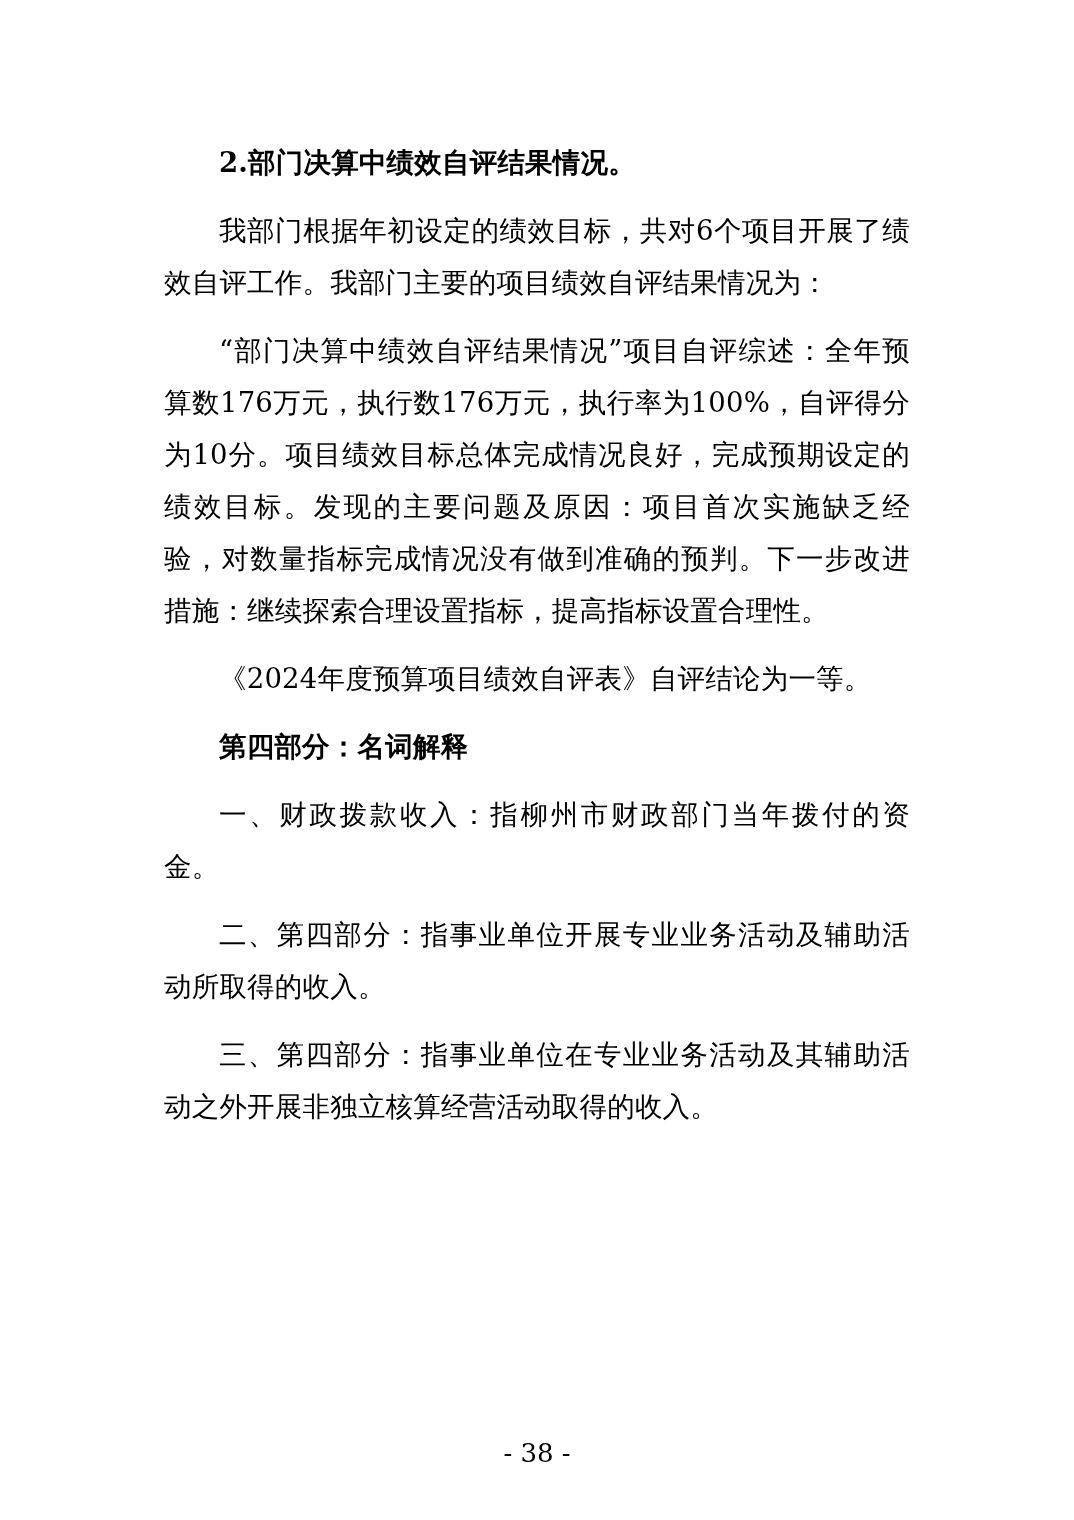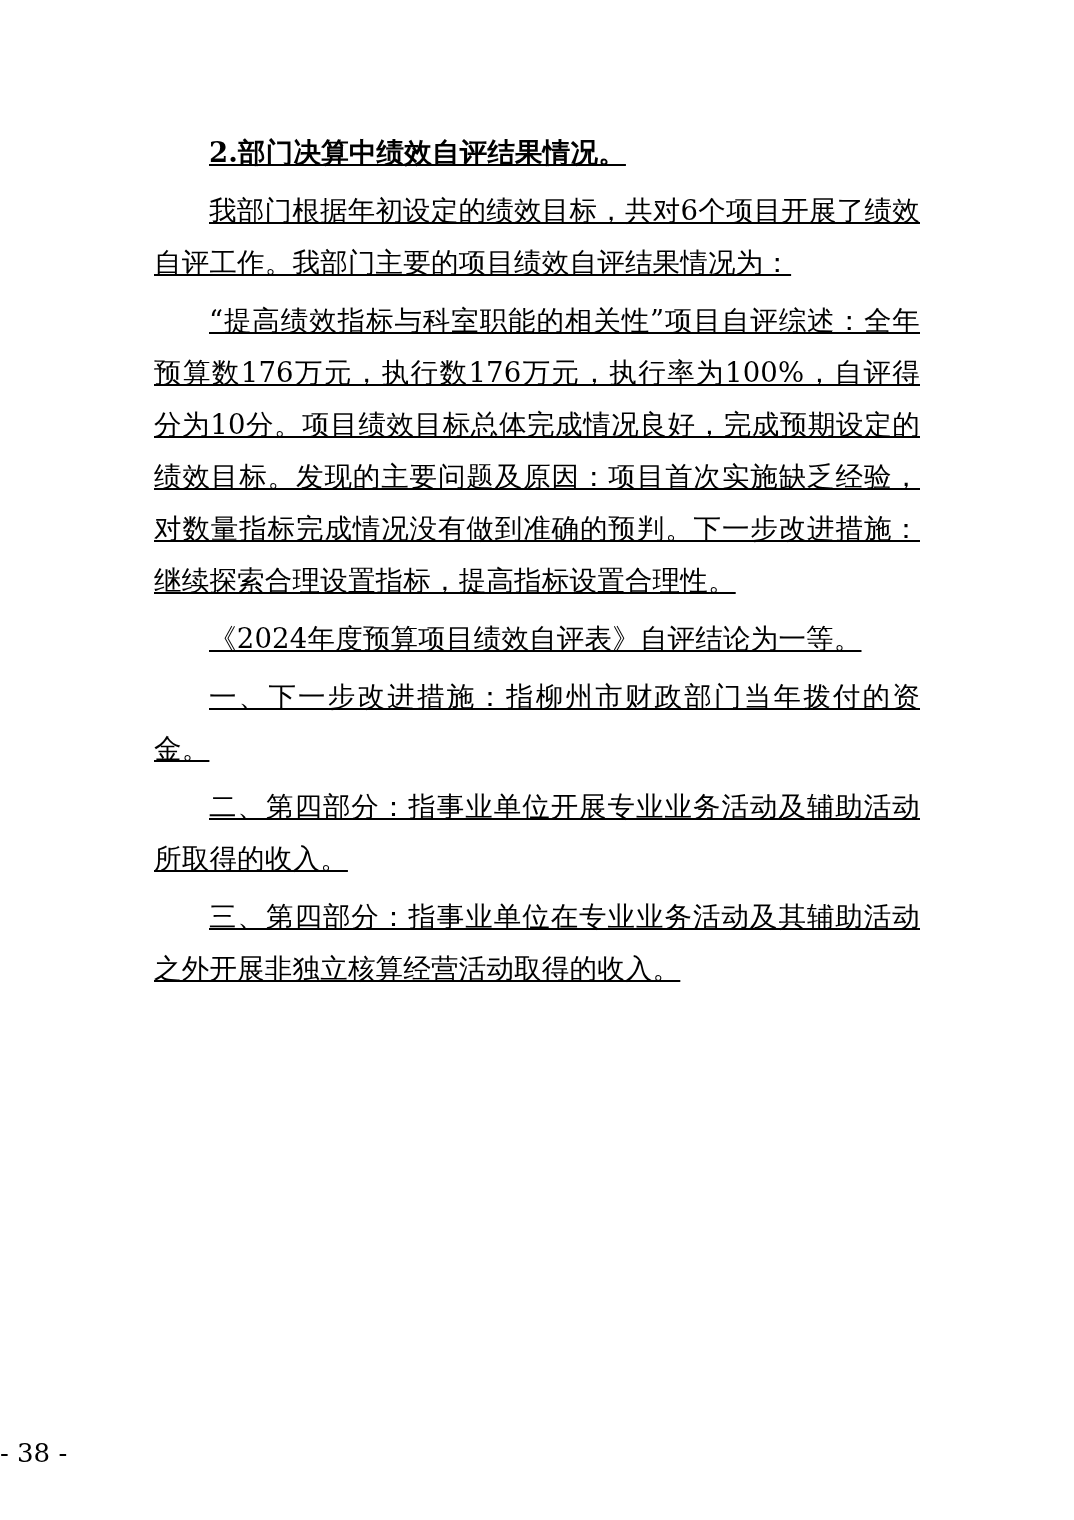--- a/index.html
+++ b/index.html
@@ -25,47 +25,47 @@
     padding: 120px 148px 60px 148px;
   }
   .doc-body {
     font-size: 27.5px;
     line-height: 52px;
     text-align: justify;
     text-justify: inter-ideograph;
     letter-spacing: 0.2px;
   }
   .para {
-    margin: 6px;
+    margin: 16px;
     text-indent: 2em;
-    text-decoration: underline;
   }
   .para.heading {
     font-weight: bold;
   }
   .para + .para {
     margin-top: 0px;
   }
   .page-number {
     position: absolute;
     left: 0;
     right: 0;
     bottom: 52px;
-    text-align: left;
+    text-align: center;
     font-size: 26px;
     font-family: "DejaVu Serif", "Liberation Serif", serif;
   }
 </style>
 </head>
 <body>
 
 <div class="page">
   <div class="doc-body">
     <p class="para heading">2.部门决算中绩效自评结果情况。</p>
     <p class="para">我部门根据年初设定的绩效目标，共对6个项目开展了绩效自评工作。我部门主要的项目绩效自评结果情况为：</p>
-    <p class="para">“提高绩效指标与科室职能的相关性”项目自评综述：全年预算数176万元，执行数176万元，执行率为100%，自评得分为10分。项目绩效目标总体完成情况良好，完成预期设定的绩效目标。发现的主要问题及原因：项目首次实施缺乏经验，对数量指标完成情况没有做到准确的预判。下一步改进措施：继续探索合理设置指标，提高指标设置合理性。</p>
+    <p class="para">“部门决算中绩效自评结果情况”项目自评综述：全年预算数176万元，执行数176万元，执行率为100%，自评得分为10分。项目绩效目标总体完成情况良好，完成预期设定的绩效目标。发现的主要问题及原因：项目首次实施缺乏经验，对数量指标完成情况没有做到准确的预判。下一步改进措施：继续探索合理设置指标，提高指标设置合理性。</p>
     <p class="para">《2024年度预算项目绩效自评表》自评结论为一等。</p>
-    <p class="para">一、下一步改进措施：指柳州市财政部门当年拨付的资金。</p>
+    <p class="para heading">第四部分：名词解释</p>
+    <p class="para">一、财政拨款收入：指柳州市财政部门当年拨付的资金。</p>
     <p class="para">二、第四部分：指事业单位开展专业业务活动及辅助活动所取得的收入。</p>
     <p class="para">三、第四部分：指事业单位在专业业务活动及其辅助活动之外开展非独立核算经营活动取得的收入。</p>
   </div>
   <div class="page-number">- 38 -</div>
 </div>
 
 </body></html>

